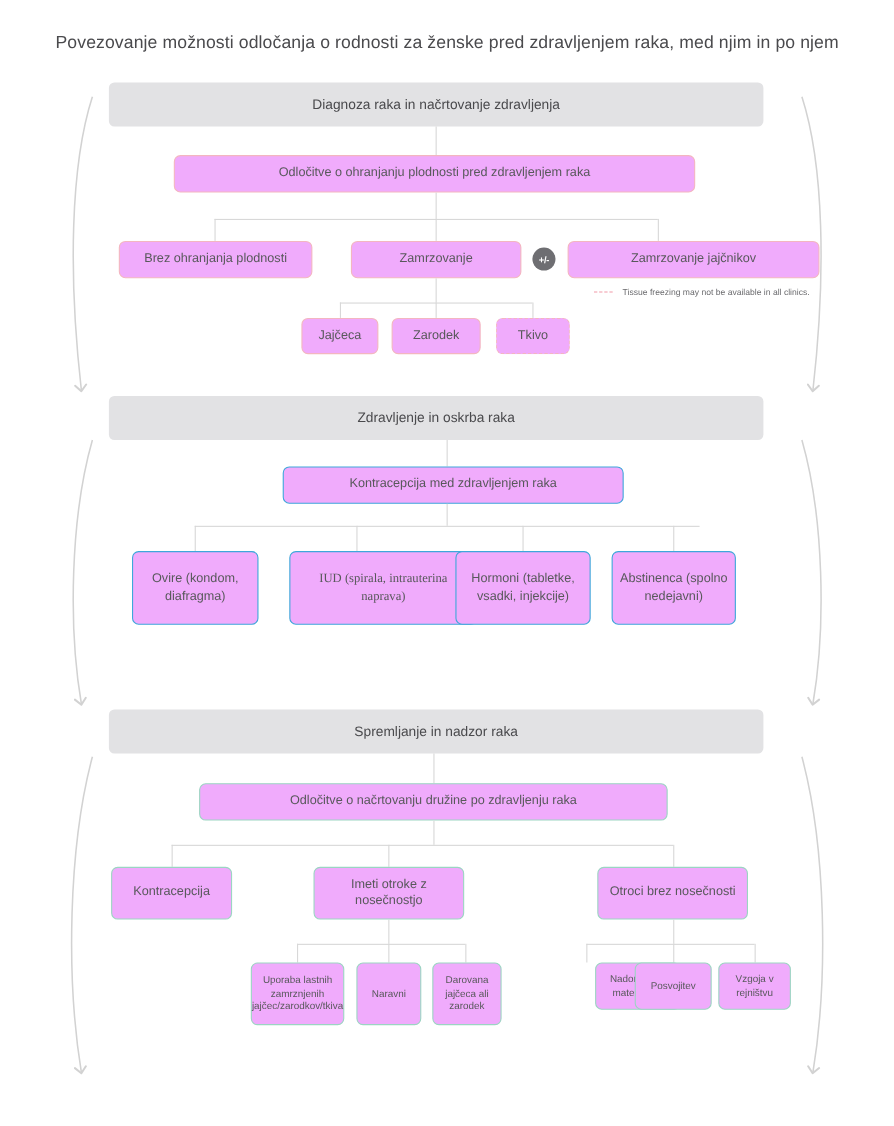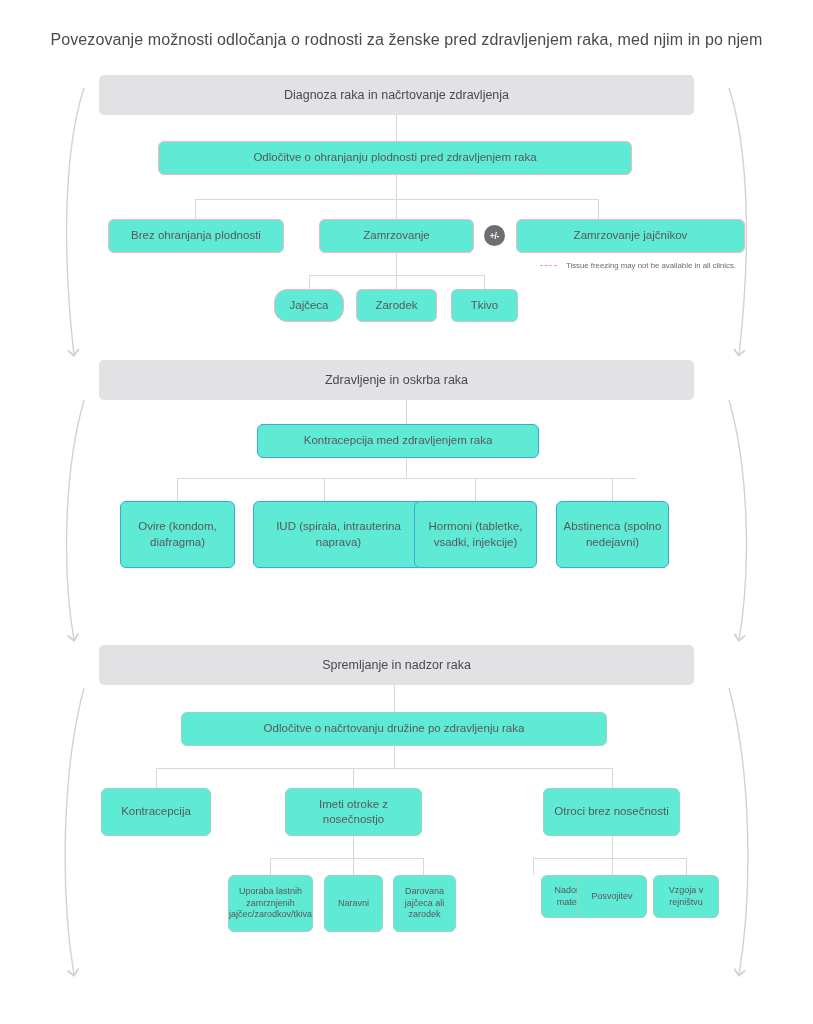--- a/index.html
+++ b/index.html
@@ -19,21 +19,21 @@
 
   
   .banner{
     background:#e2e2e4;border-radius:5px;
     display:flex;align-items:center;justify-content:center;
     font-size:12.5px;color:#4a4a4d;
   }
 
   
   .node{
-    background:#5eead4;border:1.3px solid #ccc;border-radius:6px;
+    background:#f0abfc;border:1.3px solid #ccc;border-radius:6px;
     display:flex;align-items:center;justify-content:center;
     text-align:center;font-size:11.5px;line-height:1.32;
     color:#58585b;padding:3px 6px;
   }
   .node.pink{border-color:#f3b6c0;}
   .node.blue{border-color:#3ea7da;}
   .node.green{border-color:#9bd5c2;}
   .node.dashed{border-style:dashed;border-color:#f3b6c0;}
   .node.xs{font-size:9px;line-height:1.28;}
 
@@ -102,48 +102,48 @@
   <div class="abs node pink" style="left:319px;top:219px;width:155px;height:34px;">Zamrzovanje</div>
   <div class="abs pm" style="left:484px;top:225px;">+/-</div>
   <div class="abs node pink" style="left:516px;top:219px;width:229px;height:34px;">Zamrzovanje jajčnikov</div>
 
   <div class="abs ln vln" style="left:396px;top:253px;width:1px;height:22px;"></div>
   <div class="abs ln hln" style="left:309px;top:275px;width:175px;height:1px;"></div>
   <div class="abs ln vln" style="left:309px;top:275px;width:1px;height:14px;"></div>
   <div class="abs ln vln" style="left:396px;top:275px;width:1px;height:14px;"></div>
   <div class="abs ln vln" style="left:484px;top:275px;width:1px;height:14px;"></div>
 
-  <div class="abs node pink" style="left:274px;top:289px;width:70px;height:33px;border-radius:13px;">Jajčeca</div>
+  <div class="abs node pink" style="left:274px;top:289px;width:70px;height:33px;">Jajčeca</div>
   <div class="abs node pink" style="left:356px;top:289px;width:81px;height:33px;">Zarodek</div>
   <div class="abs node dashed" style="left:451px;top:289px;width:67px;height:33px;">Tkivo</div>
 
   <div class="abs legend" style="left:540px;top:260px;width:200px;">
     <div class="legend-row">
       <div class="legend-mark">
           <div class="dashline"></div>
         </div>
       <div class="legend-txt">Tissue freezing may not be available in all clinics.</div>
     </div>
   </div>
 
   <div class="abs banner" style="left:99px;top:360px;width:595px;height:40px;">Zdravljenje in oskrba raka</div>
 
   <div class="abs ln vln" style="left:406px;top:400px;width:1px;height:24px;"></div>
 
-  <div class="abs node blue" style="left:257px;top:424px;width:282px;height:34px;">Kontracepcija med zdravljenjem raka</div>
+  <div class="abs node blue" style="left:257px;top:424px;width:310px;height:34px;">Kontracepcija med zdravljenjem raka</div>
 
   <div class="abs ln vln" style="left:406px;top:458px;width:1px;height:20px;"></div>
   <div class="abs ln hln" style="left:177px;top:478px;width:459px;height:1px;"></div>
   <div class="abs ln vln" style="left:177px;top:478px;width:1px;height:23px;"></div>
   <div class="abs ln vln" style="left:324px;top:478px;width:1px;height:23px;"></div>
   <div class="abs ln vln" style="left:475px;top:478px;width:1px;height:23px;"></div>
   <div class="abs ln vln" style="left:612px;top:478px;width:1px;height:23px;"></div>
 
   <div class="abs node blue" style="left:120px;top:501px;width:115px;height:67px;">Ovire (kondom, diafragma)</div>
-  <div class="abs node blue" style="left:253px;top:501px;width:171px;height:67px;">IUD (spirala, intrauterina naprava)</div>
+  <div class="abs node blue" style="left:263px;top:501px;width:171px;height:67px;font-family:Liberation Serif, serif;">IUD (spirala, intrauterina naprava)</div>
   <div class="abs node blue" style="left:414px;top:501px;width:123px;height:67px;">Hormoni (tabletke, vsadki, injekcije)</div>
   <div class="abs node blue" style="left:556px;top:501px;width:113px;height:67px;">Abstinenca (spolno nedejavni)</div>
 
   <div class="abs banner" style="left:99px;top:645px;width:595px;height:40px;">Spremljanje in nadzor raka</div>
 
   <div class="abs ln vln" style="left:394px;top:685px;width:1px;height:27px;"></div>
 
   <div class="abs node green" style="left:181px;top:712px;width:426px;height:34px;">Odločitve o načrtovanju družine po zdravljenju raka</div>
 
   <div class="abs ln vln" style="left:394px;top:746px;width:1px;height:22px;"></div>

